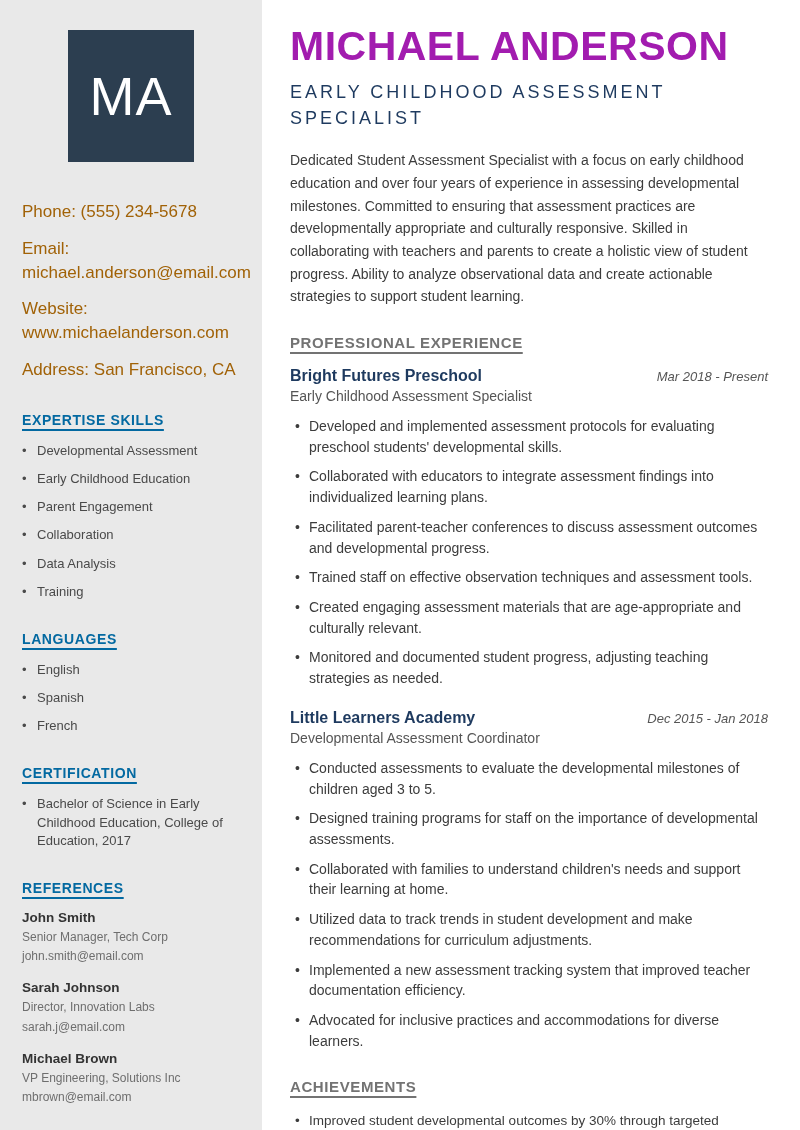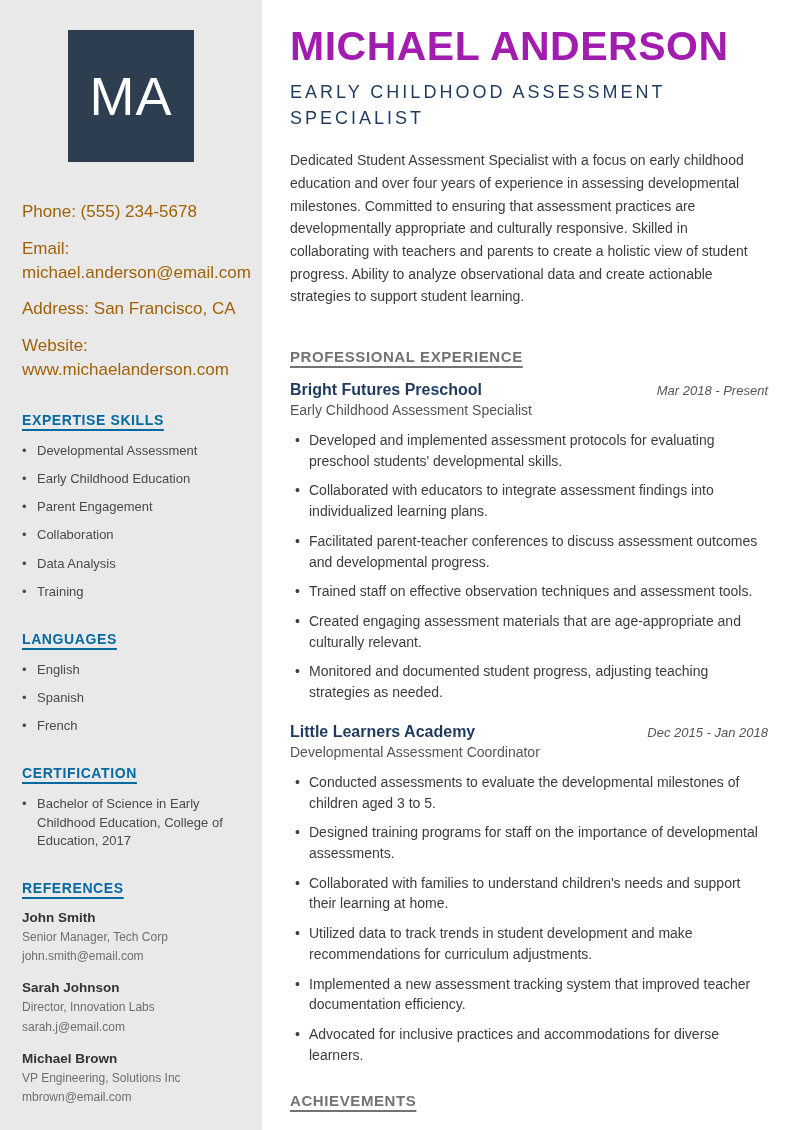--- a/index.html
+++ b/index.html
@@ -106,21 +106,21 @@
     letter-spacing: 3px;
     text-transform: uppercase;
     line-height: 1.45;
     margin-bottom: 18px;
     max-width: 430px;
   }
   .summary {
     font-size: 14px;
     color: #3c3c3c;
     line-height: 1.62;
-    margin-bottom: 40px;
+    margin-bottom: 26px;
   }
   .main-heading {
     font-size: 15px;
     font-weight: bold;
     color: #737373;
     letter-spacing: 0.6px;
     text-decoration: underline;
     text-underline-offset: 4px;
     text-decoration-thickness: 1.5px;
     text-transform: uppercase;
@@ -171,22 +171,22 @@
 <div class="page">
 
   <aside class="sidebar">
     <div class="avatar">
       <span>MA</span>
     </div>
 
     <div class="contact">
       <div class="contact-line">Phone: (555) 234-5678</div>
       <div class="contact-line">Email: michael.anderson@email.com</div>
+      <div class="contact-line">Website: www.michaelanderson.com</div>
       <div class="contact-line">Address: San Francisco, CA</div>
-      <div class="contact-line">Website: www.michaelanderson.com</div>
     </div>
 
     <section class="side-section">
       <h2 class="side-heading">EXPERTISE SKILLS</h2>
       <ul class="side-list">
 
           <li>Developmental Assessment</li>
 
           <li>Early Childhood Education</li>
 

